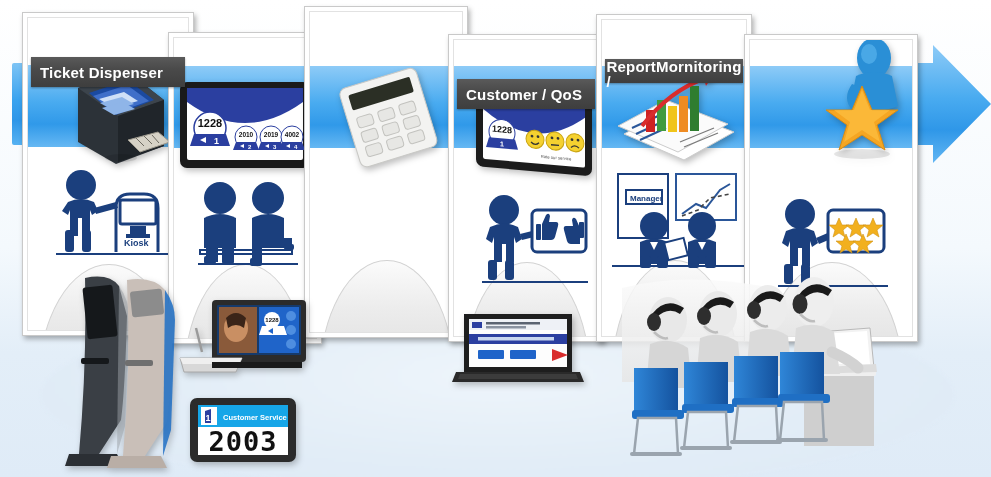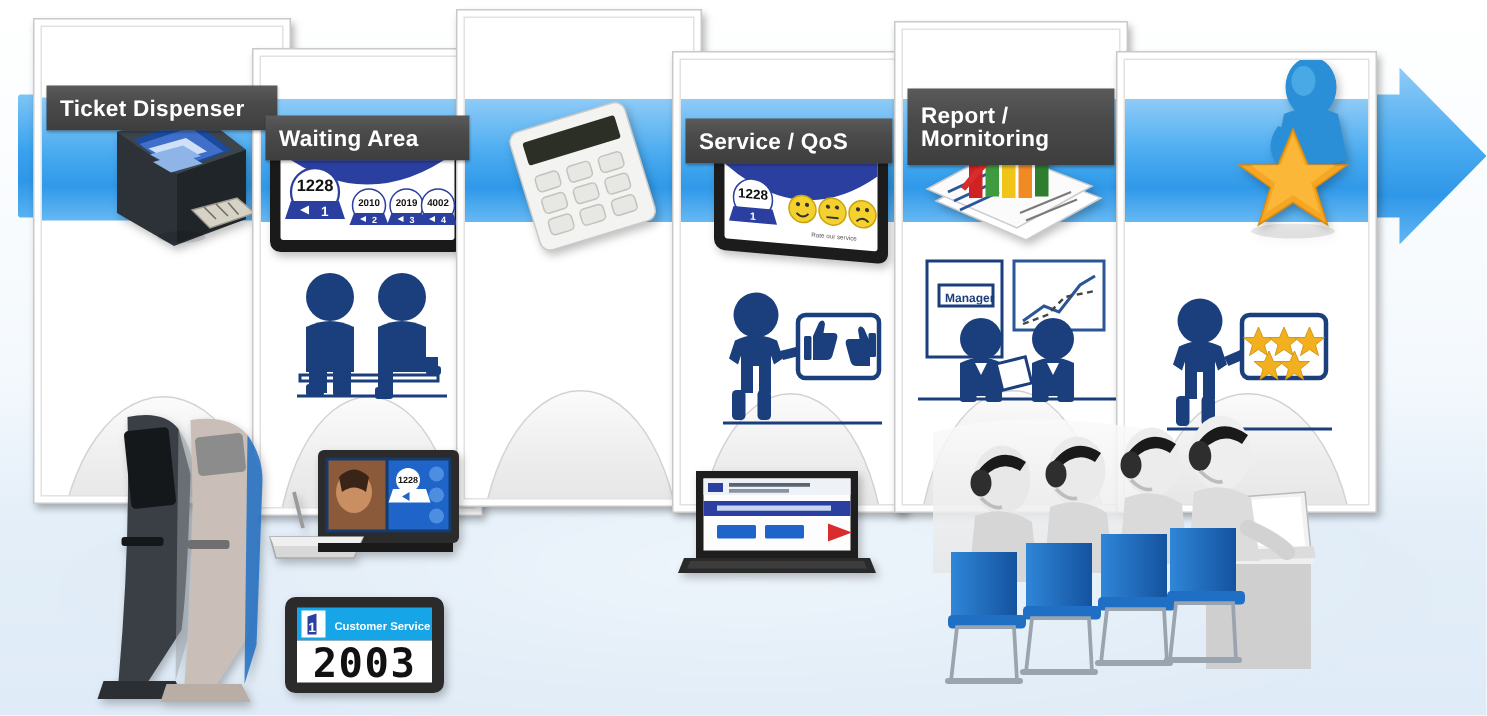--- a/index.html
+++ b/index.html
@@ -26,21 +26,21 @@
   
   .panel{position:absolute;background:#ffffff;
     border:1px solid #c9c9c9;
     box-shadow:2px 3px 5px rgba(0,0,0,.30);}
   .panel .inner{position:absolute;inset:4px;border:1px solid #e2e2e2;overflow:hidden;background:#fff;}
   .ttl{position:absolute;left:8px;top:8px;right:8px;height:30px;
     background:linear-gradient(180deg,#5a5a5a 0%,#4a4a4a 40%,#3e3e3e 100%);
     color:#fff;font-weight:bold;font-size:15px;line-height:15px;
     display:flex;align-items:center;padding:0 9px;letter-spacing:.2px;
     box-shadow:0 1px 2px rgba(0,0,0,.35);z-index:6;margin-top:36px;}
-  .ttl.two{height:51px;flex-direction:column;align-items:flex-start;justify-content:center;}
+  .ttl.two{height:24px;align-items:flex-start;justify-content:center;}
   .ttl.two span{display:block;}
   
   .strip{position:absolute;left:0;right:0;
     background:linear-gradient(180deg,#8ecbf7 0%,#49abf0 45%,#3099e9 72%,#66b8f3 100%);}
   
   .dome{position:absolute;left:6%;width:88%;
     border-radius:50% 50% 0 0 / 100% 100% 0 0;
     background:linear-gradient(180deg,#fbfbfb 0%,#ececec 40%,#dcdcdc 100%);
     border:1px solid #d2d2d2;border-bottom:none;}
 
@@ -100,20 +100,39 @@
           <polygon points="62,74 92,66 104,76 74,86" fill="#d6d2c6" stroke="#9e9a8e" stroke-width="1"></polygon>
           <g stroke="#6d6a60" stroke-width="1">
             <line x1="70" y1="72" x2="78" y2="80"></line>
               <line x1="78" y1="70" x2="86" y2="78"></line>
             <line x1="86" y1="69" x2="93" y2="77"></line>
           </g>
           <ellipse cx="55" cy="92" rx="16" ry="4" fill="#000" opacity=".10"></ellipse>
         </svg>
       </div>
 
+      <div class="pic" style="left:26px;top:150px;">
+        <svg width="118" height="92" viewBox="0 0 118 92">
+          <g class="navy">
+            <ellipse cx="27" cy="17" rx="15" ry="15"></ellipse>
+            <path d="M14 34 q13 -6 26 0 l4 9 l-6 4 l-2 -5 v26 h-8 v-18 h-4 v18 h-8 v-26 l-2 5 l-6 -4 z"></path>
+            <rect x="11" y="62" width="9" height="22" rx="3"></rect>
+            <rect x="28" y="62" width="9" height="22" rx="3"></rect>
+            <path d="M40 40 l22 -6 l2 6 l-22 6 z"></path>
+          </g>
+          <g class="navyS" stroke-width="3">
+            <path d="M62 84 V40 q0 -14 14 -14 h14 q14 0 14 14 v44"></path>
+          </g>
+          <rect x="66" y="32" width="36" height="24" rx="2" fill="#fff" stroke="#1b3f7d" stroke-width="3"></rect>
+          <rect x="76" y="58" width="16" height="8" fill="#1b3f7d"></rect>
+          <rect x="72" y="66" width="24" height="4" fill="#1b3f7d"></rect>
+          <text class="lbl" x="70" y="78" font-size="9">Kiosk</text>
+          <line x1="2" y1="86" x2="116" y2="86" stroke="#1b3f7d" stroke-width="2"></line>
+        </svg>
+      </div>
     </div>
     <div class="ttl">
       <span>Ticket Dispenser</span>
     </div>
   </div>
 
   <div class="panel" style="left:168px;top:32px;width:152px;height:310px;">
     <div class="inner">
       <div class="strip" style="top:28px;height:82px;"></div>
       <div class="dome" style="top:226px;height:120px;"></div>
@@ -165,23 +184,20 @@
             <ellipse cx="80" cy="20" rx="16" ry="16"></ellipse>
             <path d="M64 40 q16 -8 32 0 v28 h-32 z"></path>
             <path d="M64 60 h40 v10 h-30 v16 h-10 z"></path>
             <rect x="96" y="66" width="10" height="6" rx="2"></rect>
             <rect x="62" y="80" width="12" height="8" rx="2"></rect>
           </g>
           <line x1="10" y1="86" x2="110" y2="86" stroke="#1b3f7d" stroke-width="2"></line>
           <rect x="12" y="72" width="92" height="4" fill="none" stroke="#1b3f7d" stroke-width="2"></rect>
         </svg>
       </div>
-    </div>
-    <div class="ttl">
-      <span>Waiting Area</span>
     </div>
   </div>
 
   <div class="panel" style="left:304px;top:6px;width:162px;height:330px;">
     <div class="inner">
       <div class="strip" style="top:54px;height:82px;"></div>
       <div class="dome" style="top:248px;height:120px;"></div>
 
       <div class="pic shadowy" style="left:24px;top:58px;">
         <svg width="112" height="92" viewBox="0 0 112 92">
@@ -256,21 +272,21 @@
           </g>
           <g class="navy">
             <path d="M86 46 l4 9 q3 3 4 -1 l-1 -6 h7 q3 0 2 -4 l-3 -11 q-1 -3 -4 -3 h-9 z" transform="rotate(180 93 41)"></path>
             <rect x="99" y="30" width="5" height="16" rx="1"></rect>
           </g>
           <line x1="2" y1="90" x2="108" y2="90" stroke="#1b3f7d" stroke-width="2"></line>
         </svg>
       </div>
     </div>
     <div class="ttl">
-      <span>Service / QoS</span>
+      <span>Customer / QoS</span>
     </div>
   </div>
 
   <div class="panel" style="left:596px;top:14px;width:154px;height:326px;">
     <div class="inner">
       <div class="strip" style="top:46px;height:82px;"></div>
       <div class="dome" style="top:240px;height:120px;"></div>
 
       <div class="pic shadowy" style="left:12px;top:48px;">
         <svg width="126" height="94" viewBox="0 0 126 94">

